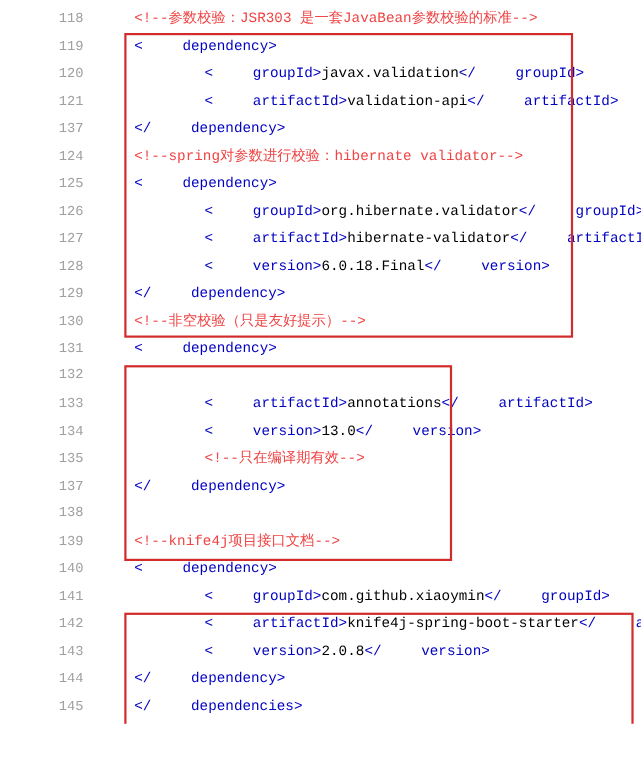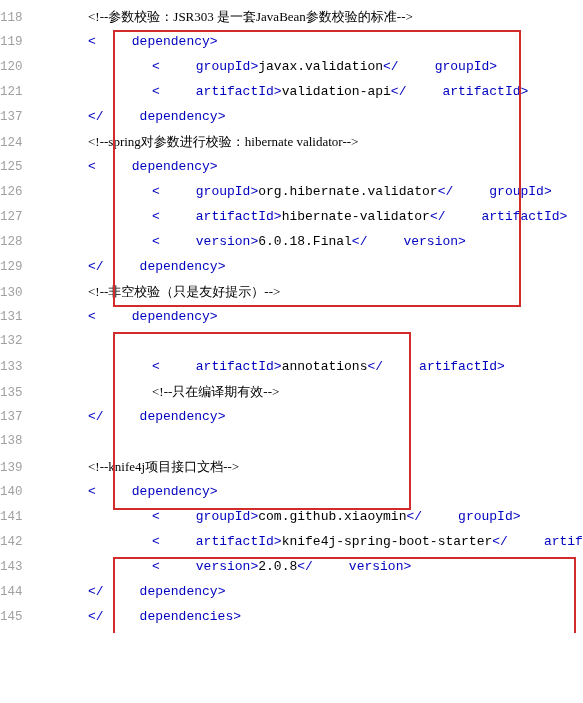--- a/index.html
+++ b/index.html
@@ -17,36 +17,37 @@
   }
   .line {
     display: flex;
     align-items: baseline;
     height: 25px;
     line-height: 25px;
     position: relative;
   }
   .lineno {
     width: 42px;
-    text-align: left;
+    text-align: right;
     padding-right: 18px;
     color: #a0a0a0;
     user-select: none;
     flex: 0 0 auto;
     font-size: 12.5px;
+    padding-left: 34px;
   }
   .code {
     white-space: pre;
     position: relative;
     flex: 1 1 auto;
   }
   .pad-a { padding-left: 28px; }
   .pad-c { padding-left: 92px; }
   .pad-close { padding-left: 28px; }
-  .comment { color: #000000; font-family: Liberation Serif, serif; }
+  .comment { color: #ef4444; }
   .tag { color: #0000c0; margin-left: 36px; }
   .punct { color: #0000c0; }
   .text { color: #000000; margin-top: 20px; }
   .box {
     position: absolute;
     border: 2px solid #d22b2b;
     box-sizing: border-box;
     pointer-events: none;
   }
 </style>
@@ -108,20 +109,24 @@
         <span class="code pad-a"><span class="punct">&lt;</span><span class="tag">dependency</span><span class="punct">&gt;</span></span>
       </div>
       <div class="line">
         <span class="lineno">132</span>
       </div>
       <div class="line">
         <span class="lineno">133</span>
         <span class="code pad-c"><span class="punct">&lt;</span><span class="tag">artifactId</span><span class="punct">&gt;</span><span class="text">annotations</span><span class="punct">&lt;/</span><span class="tag">artifactId</span><span class="punct">&gt;</span></span>
       </div>
       <div class="line">
+        <span class="lineno">134</span>
+        <span class="code pad-c"><span class="punct">&lt;</span><span class="tag">version</span><span class="punct">&gt;</span><span class="text">13.0</span><span class="punct">&lt;/</span><span class="tag">version</span><span class="punct">&gt;</span></span>
+      </div>
+      <div class="line">
         <span class="lineno">135</span>
         <span class="code pad-c"><span class="comment">&lt;!--只在编译期有效--&gt;</span></span>
       </div>
       <div class="line">
         <span class="lineno">137</span>
         <span class="code pad-a"><span class="punct">&lt;/</span><span class="tag">dependency</span><span class="punct">&gt;</span></span>
       </div>
       <div class="line">
         <span class="lineno">138</span>
         <span class="code pad-a"></span>

